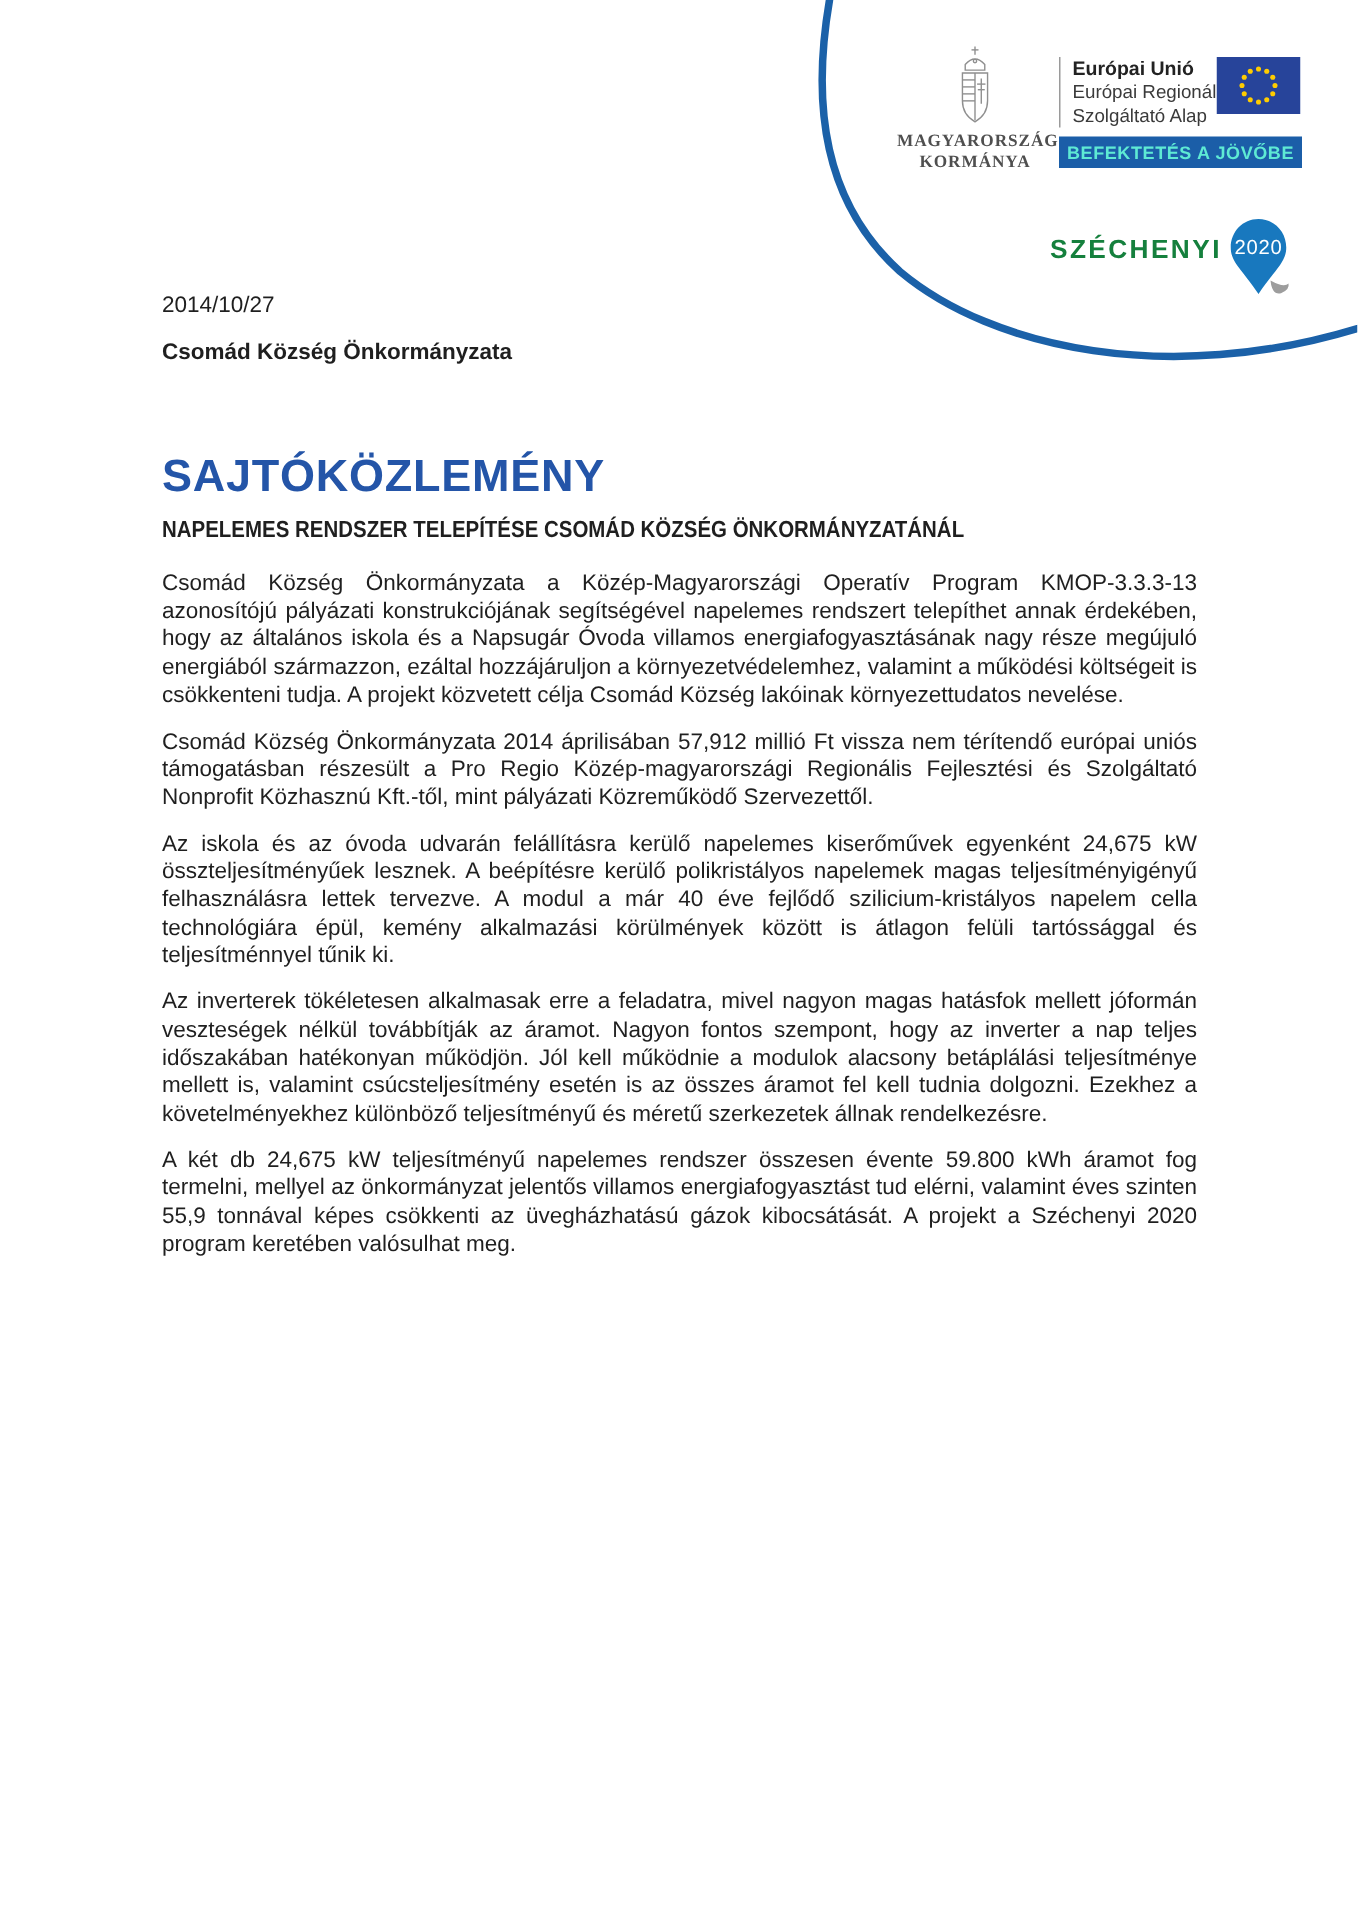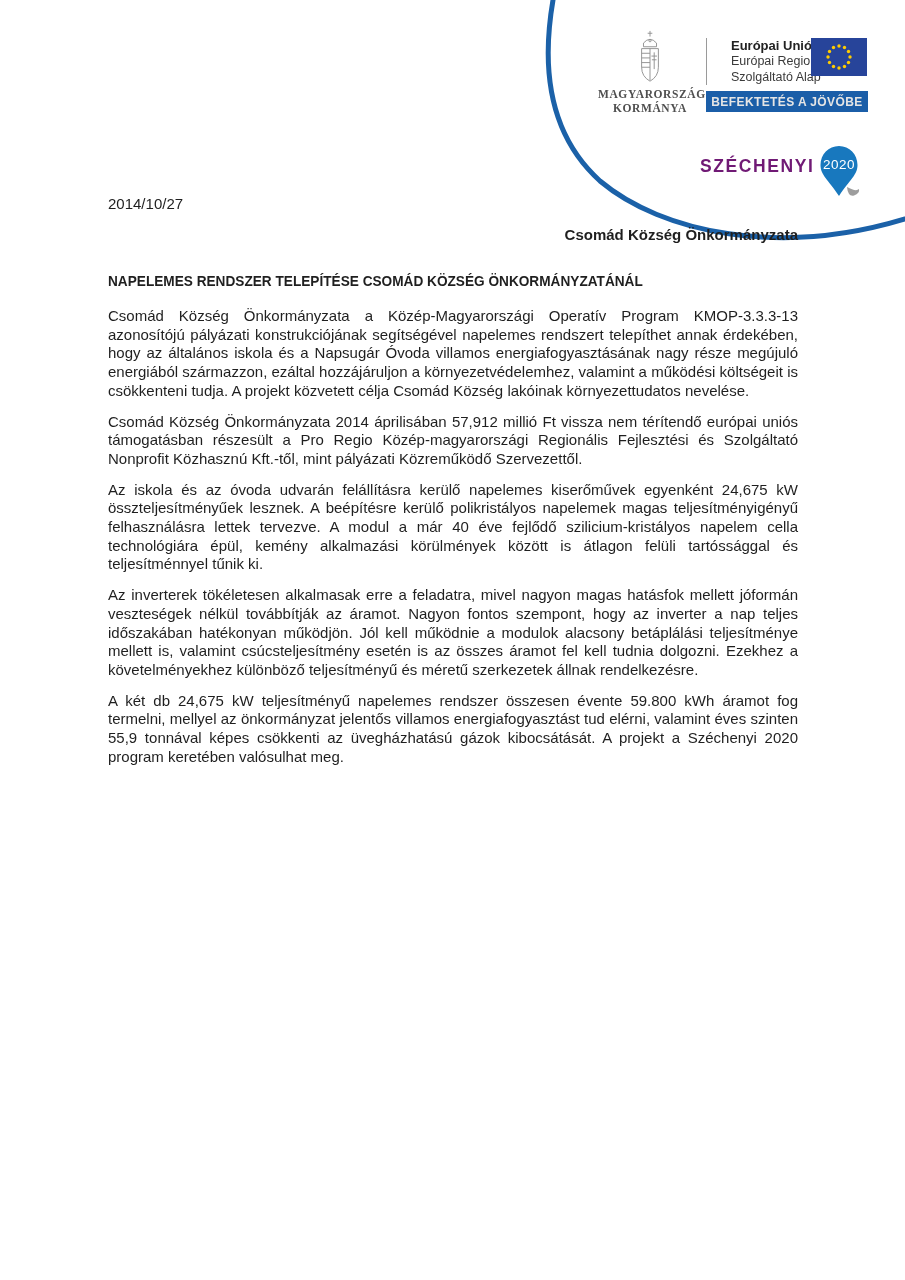--- a/index.html
+++ b/index.html
@@ -26,51 +26,51 @@
   .gov-text {
     font-family: "Liberation Serif", serif;
     font-size: 11.5px; line-height: 14px;
     letter-spacing: 0.6px; color: #4f4f4f;
   }
 
   
   .eu-block {
     position: absolute; left: 706px; top: 38px;
     border-left: 1px solid #9a9a9a;
-    padding-left: 24px;
+    padding-left: 8px;
   }
   .eu-line1 { font-weight: bold; font-size: 13px; line-height: 16px; color: #222; }
   .eu-line  { font-size: 12.5px; line-height: 15.5px; color: #3a3a3a; }
 
   .eu-flag { position: absolute; left: 811px; top: 38px; }
 
   .banner {
     position: absolute; left: 706px; top: 91px; width: 162px; height: 21px;
-    background: #1b5ea8; color: #e5e5e5;
+    background: #1b5ea8; color: #5eead4;
     font-weight: bold; font-size: 12px; letter-spacing: 0.4px;
     display: flex; align-items: center; justify-content: center;
   }
 
   
   .szechenyi {
     position: absolute; left: 700px; top: 145px;
     display: flex; align-items: flex-start;
   }
   .szechenyi-name {
     font-weight: bold; font-size: 17.5px; letter-spacing: 1.6px;
-    color: #701a75; margin-top: 11px;
+    color: #15803d; margin-top: 11px;
   }
   .szechenyi-pin { margin-left: 4px; }
 
   
   .content {
     position: absolute; left: 108px; top: 196px; width: 690px;
   }
   .date { font-size: 15px; line-height: 16px; margin-bottom: 15px; }
-  .org  { font-size: 15px; line-height: 16px; font-weight: bold; margin-bottom: 28px; text-align: right; }
+  .org  { font-size: 15px; line-height: 16px; font-weight: bold; margin-bottom: 58px; }
   .title {
     font-size: 30px; line-height: 34px; font-weight: bold;
     color: #2455a8; letter-spacing: 0.5px; margin-bottom: 9px;
   }
   .subtitle {
     font-size: 15.5px; line-height: 19px; font-weight: bold;
     transform: scaleX(0.88); transform-origin: left center;
     white-space: nowrap; margin-bottom: 17px;
   }
   .lead {
@@ -144,20 +144,21 @@
     <svg class="szechenyi-pin" width="48" height="56" viewBox="0 0 48 56" xmlns="http://www.w3.org/2000/svg">
       <path d="M20 1 C9.5 1 1.5 9.5 1.5 20 C1.5 30 9 34.5 20 51 C31 34.5 38.5 30 38.5 20 C38.5 9.5 30.5 1 20 1 Z" fill="#1878be"></path>
       <path d="M28 42 Q37 47 40 44 Q41 48 35 50.5 Q29 52 28 42 Z" fill="#9d9d9d"></path>
       <text x="20" y="24" text-anchor="middle" fill="#ffffff" font-family="Liberation Sans, sans-serif" font-size="13.5" letter-spacing="0.5">2020</text>
     </svg>
   </div>
 
   <div class="content">
     <div class="date">2014/10/27</div>
     <div class="org">Csomád Község Önkormányzata</div>
+    <h1 class="title">SAJTÓKÖZLEMÉNY</h1>
     <h2 class="subtitle">NAPELEMES RENDSZER TELEPÍTÉSE CSOMÁD KÖZSÉG ÖNKORMÁNYZATÁNÁL</h2>
     <p class="body-p">Csomád Község Önkormányzata a Közép-Magyarországi Operatív Program KMOP-3.3.3-13 azonosítójú pályázati konstrukciójának segítségével napelemes rendszert telepíthet annak érdekében, hogy az általános iskola és a Napsugár Óvoda villamos energiafogyasztásának nagy része megújuló energiából származzon, ezáltal hozzájáruljon a környezetvédelemhez, valamint a működési költségeit is csökkenteni tudja. A projekt közvetett célja Csomád Község lakóinak környezettudatos nevelése.</p>
     <p class="body-p">Csomád Község Önkormányzata 2014 áprilisában 57,912 millió Ft vissza nem térítendő európai uniós támogatásban részesült a Pro Regio Közép-magyarországi Regionális Fejlesztési és Szolgáltató Nonprofit Közhasznú Kft.-től, mint pályázati Közreműködő Szervezettől.</p>
     <p class="body-p">Az iskola és az óvoda udvarán felállításra kerülő napelemes kiserőművek egyenként 24,675 kW összteljesítményűek lesznek. A beépítésre kerülő polikristályos napelemek magas teljesítményigényű felhasználásra lettek tervezve. A modul a már 40 éve fejlődő szilicium-kristályos napelem cella technológiára épül, kemény alkalmazási körülmények között is átlagon felüli tartóssággal és teljesítménnyel tűnik ki.</p>
     <p class="body-p">Az inverterek tökéletesen alkalmasak erre a feladatra, mivel nagyon magas hatásfok mellett jóformán veszteségek nélkül továbbítják az áramot. Nagyon fontos szempont, hogy az inverter a nap teljes időszakában hatékonyan működjön. Jól kell működnie a modulok alacsony betáplálási teljesítménye mellett is, valamint csúcsteljesítmény esetén is az összes áramot fel kell tudnia dolgozni. Ezekhez a követelményekhez különböző teljesítményű és méretű szerkezetek állnak rendelkezésre.</p>
     <p class="body-p">A két db 24,675 kW teljesítményű napelemes rendszer összesen évente 59.800 kWh áramot fog termelni, mellyel az önkormányzat jelentős villamos energiafogyasztást tud elérni, valamint éves szinten 55,9 tonnával képes csökkenti az üvegházhatású gázok kibocsátását. A projekt a Széchenyi 2020 program keretében valósulhat meg.</p>
   </div>
 
 </div>
 

